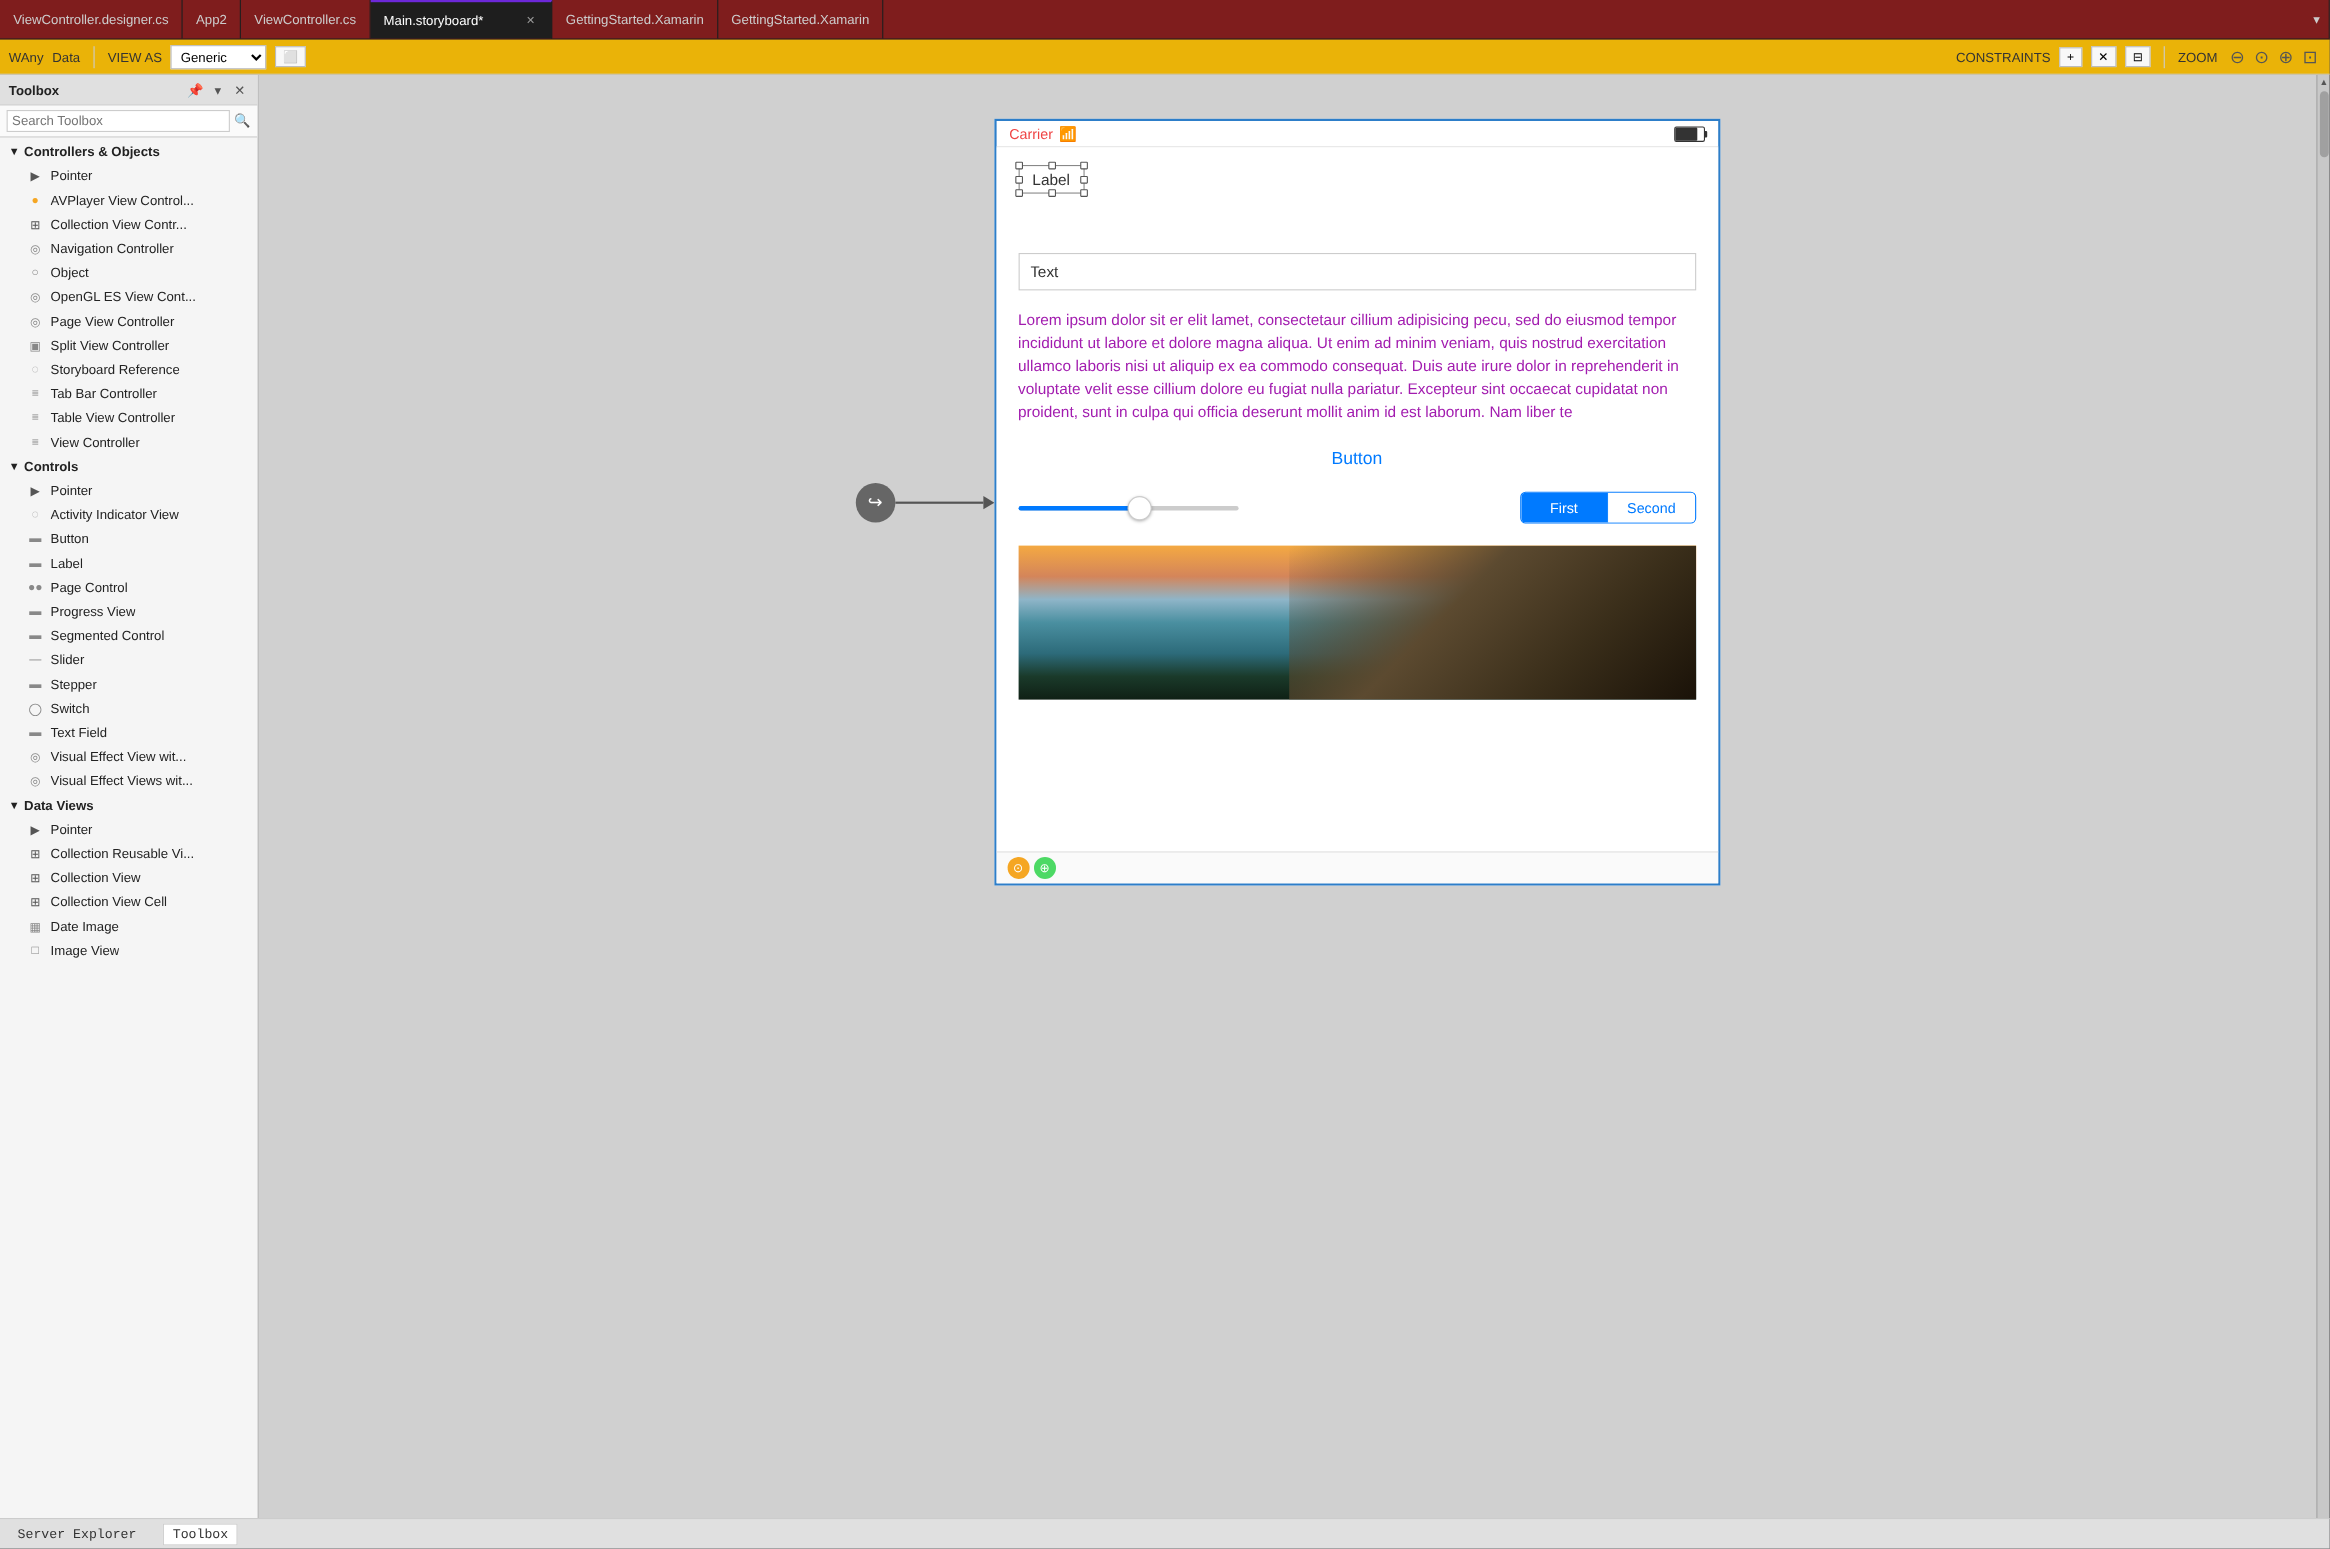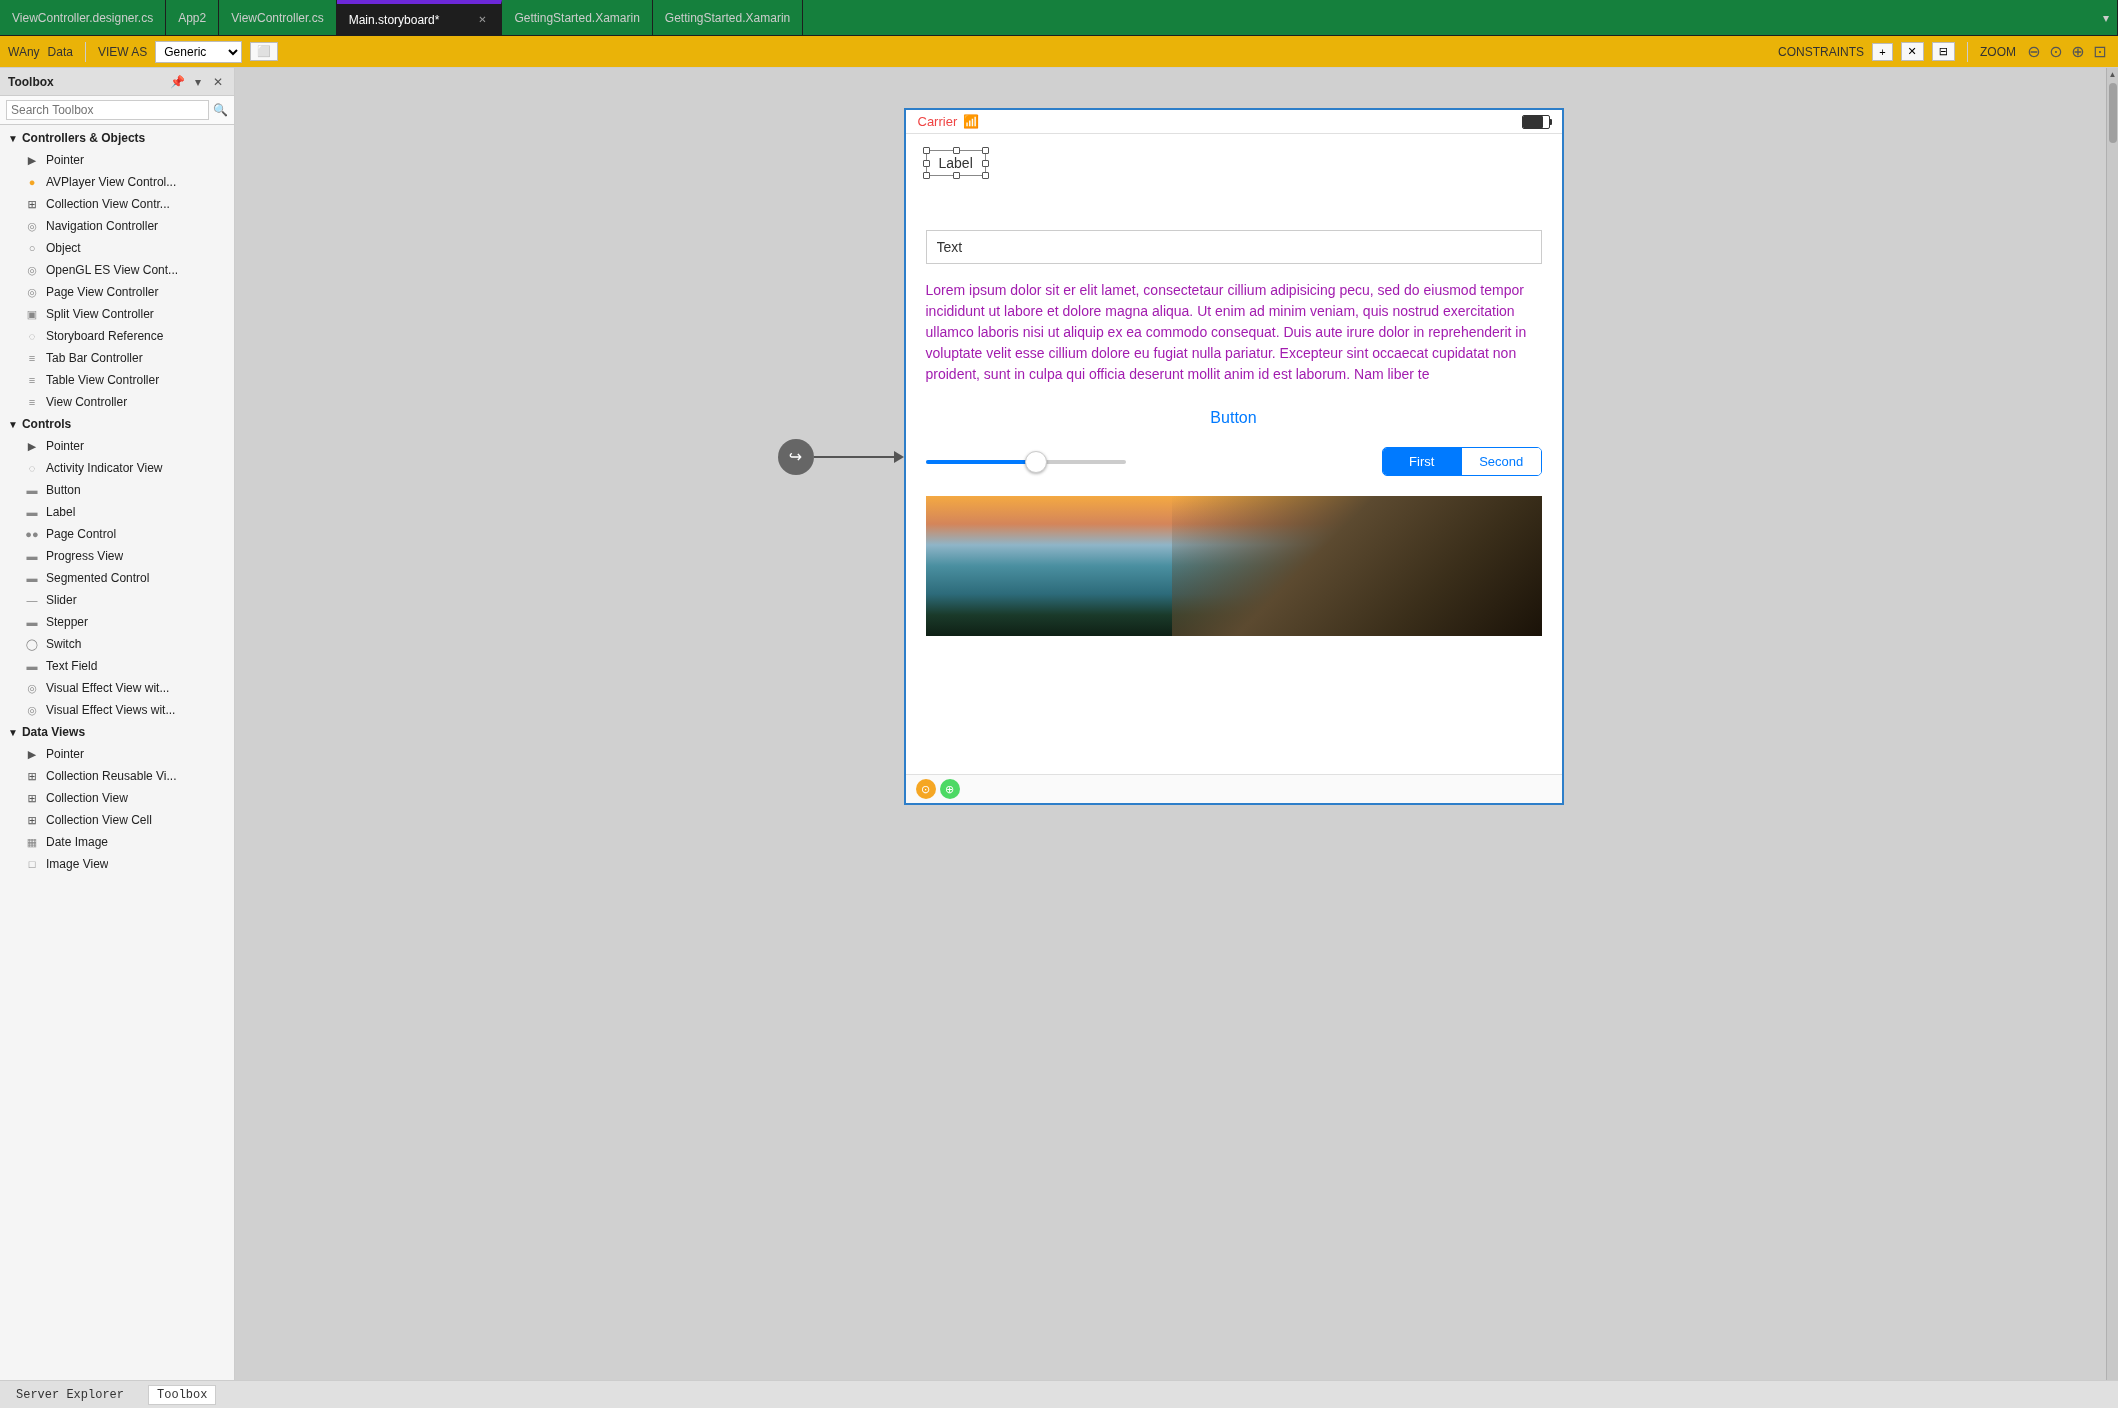--- a/index.html
+++ b/index.html
@@ -1,41 +1,41 @@
 <!DOCTYPE html>
 <html><head>
   <meta charset="utf-8">
   <style>
     * { box-sizing: border-box; margin: 0; padding: 0; }
     body { font-family: 'Segoe UI', Arial, sans-serif; font-size: 13px; background: #2d2d30; color: #333; overflow: hidden; width: 2118px; height: 1408px; }
 
     
     .tab-bar {
       display: flex;
-      background: #15803d;
+      background: #7f1d1d;
       height: 36px;
       align-items: stretch;
       border-bottom: 1px solid #1e1e1e;
       flex-shrink: 0;
     }
     .tab {
       display: flex;
       align-items: center;
       padding: 0 12px;
       font-size: 12px;
       color: #ccc;
       border-right: 1px solid #1e1e1e;
       cursor: pointer;
       white-space: nowrap;
       gap: 6px;
     }
     .tab.active {
       background: #1e1e1e;
       color: #fff;
-      border-top: 4px solid #6d28d9;
+      border-top: 2px solid #6d28d9;
       gap: 36px;
     }
     .tab-close {
       font-size: 10px;
       color: #999;
       cursor: pointer;
       width: 14px;
       height: 14px;
       display: flex;
       align-items: center;

